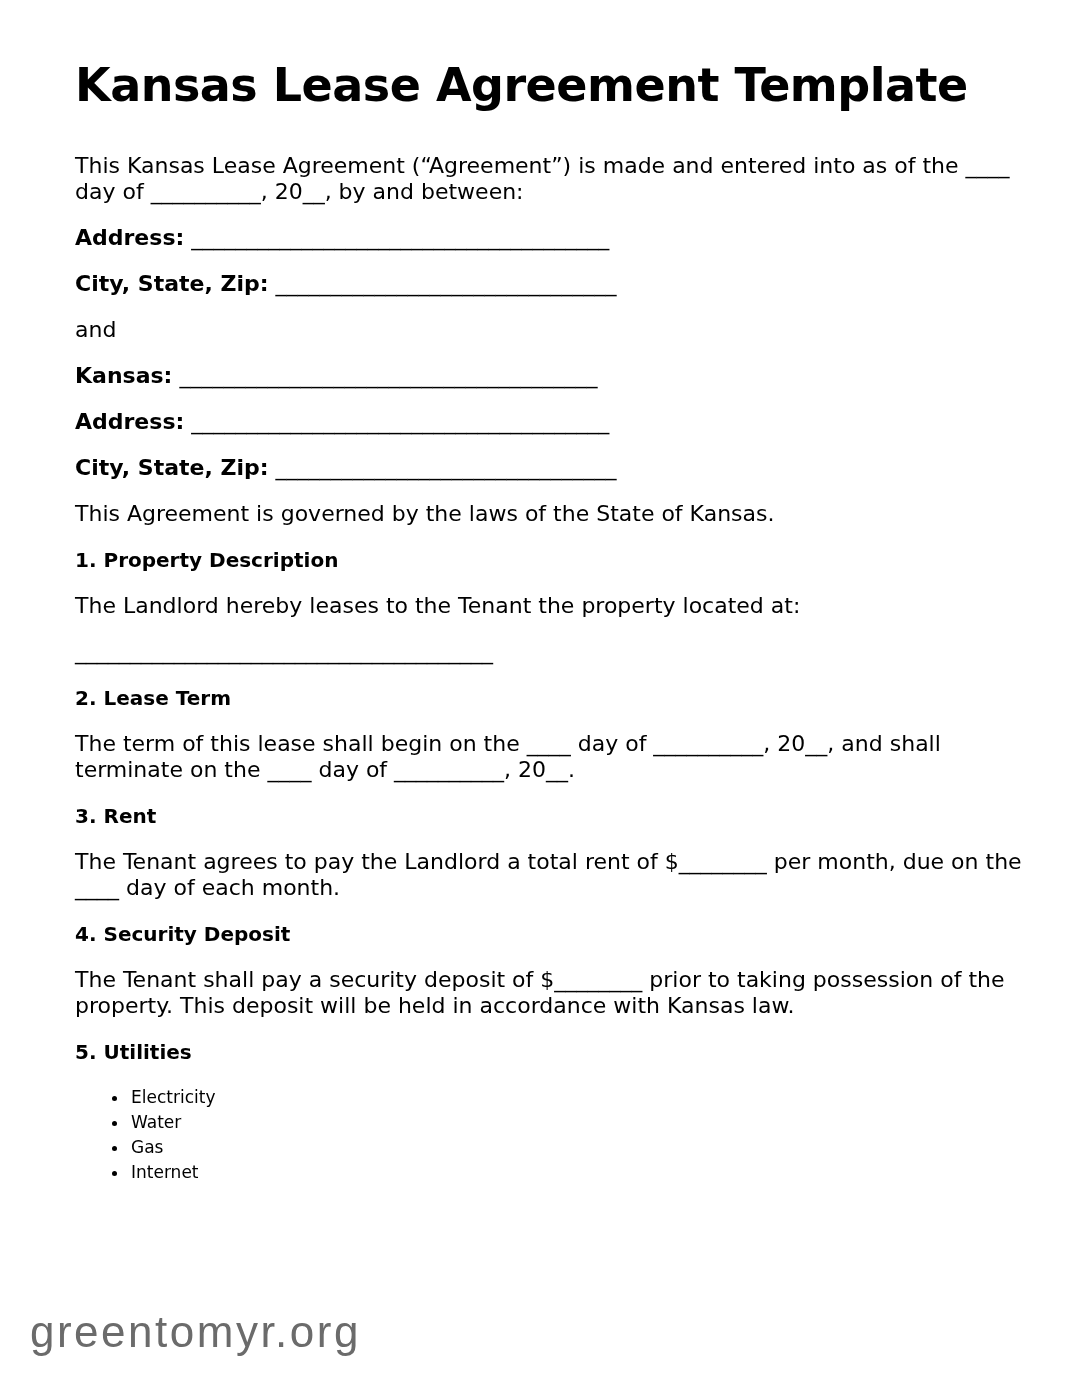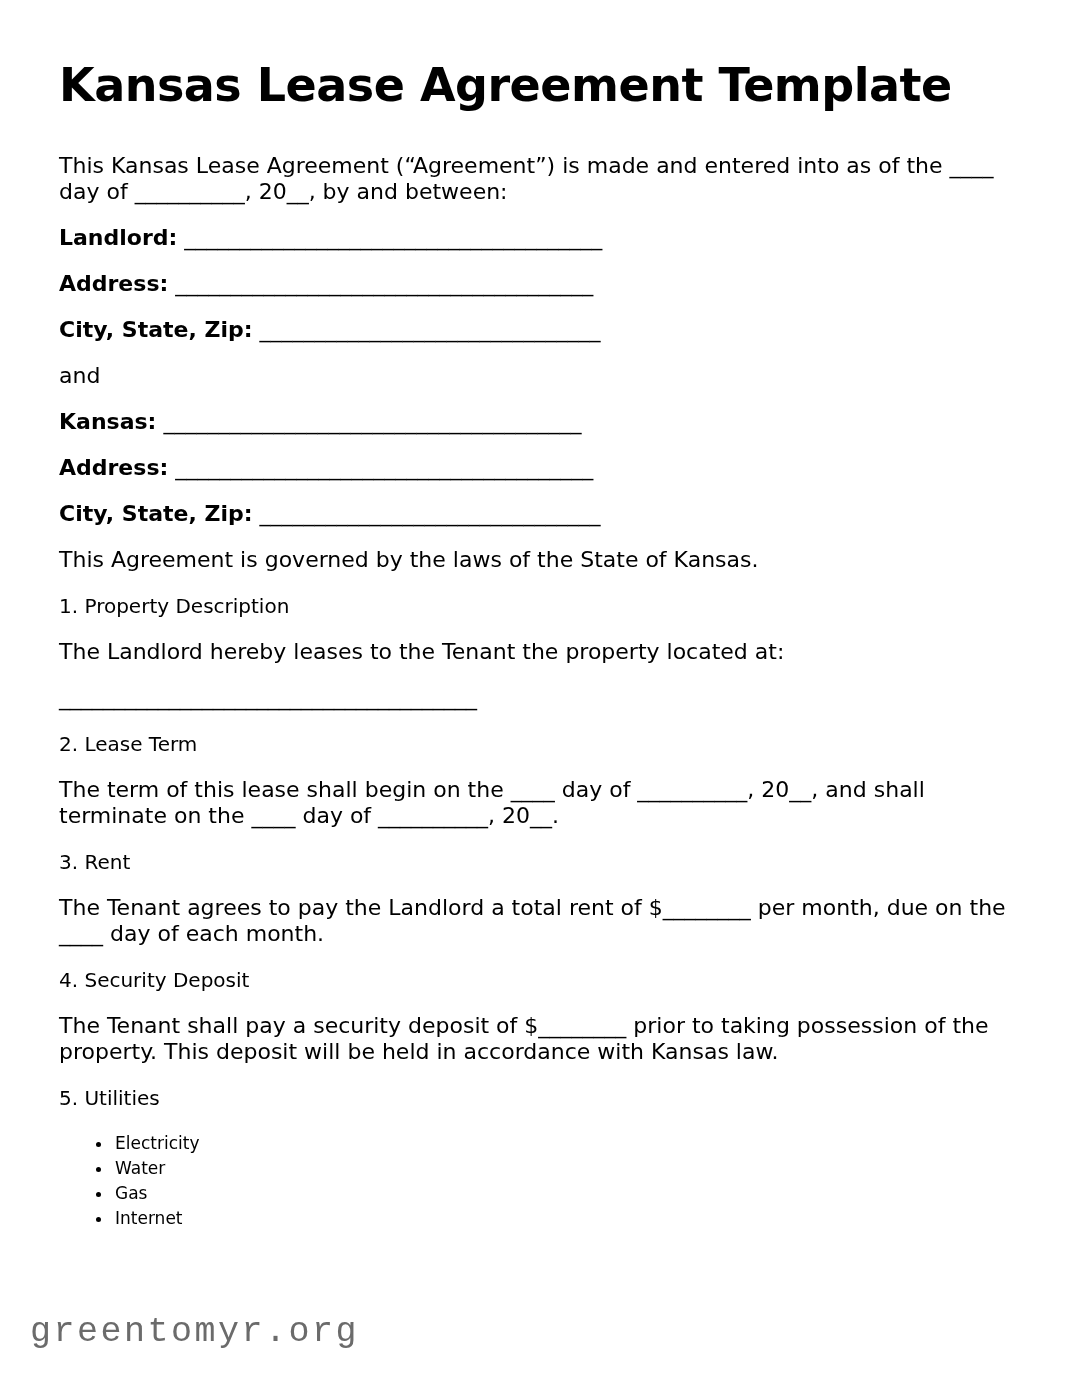--- a/index.html
+++ b/index.html
@@ -10,40 +10,41 @@
   }
   body {
     width: 1073px;
     height: 1388px;
     position: relative;
     overflow: hidden;
     font-family: "DejaVu Sans", "Liberation Sans", sans-serif;
   }
   .page {
     padding: 58px 50px 0 59px;
+    margin-left: 16px;
   }
   h1.doc-title {
     font-size: 46px;
     line-height: 55px;
     font-weight: 700;
     margin: 0 0 40px 0;
     letter-spacing: -0.5px;
   }
   p.body-text {
     font-size: 22px;
     line-height: 26px;
     margin: 20px 0;
   }
   p.first {
     margin-top: 0;
   }
   h2.section-heading {
     font-size: 20px;
     line-height: 26px;
-    font-weight: 400;
+    font-weight: 700;
     margin: 20px 0;
   }
   .field-label {
     font-weight: 700;
   }
   .blank {
     white-space: nowrap;
   }
   ul.utilities {
     margin: 20px 0;
@@ -51,40 +52,36 @@
     font-size: 17px;
     line-height: 25px;
   }
   ul.utilities li {
     padding-left: 2px;
   }
   .watermark {
     position: absolute;
     left: 30px;
     top: 1308px;
-    font-family: Liberation Mono, monospace;
-    font-size: 35px;
+    font-family: Liberation Sans, sans-serif;
+    font-size: 44px;
     line-height: 48px;
     letter-spacing: 2.5px;
     color: #6b6b6b;
   }
 </style>
 </head>
 <body>
 
 <div class="page">
 
   <h1 class="doc-title">Kansas Lease Agreement Template</h1>
 
   <p class="body-text first">This Kansas Lease Agreement (“Agreement”) is made and entered into as of the ____ day of __________, 20__, by and between:</p>
 
-  <p class="body-text">
-    <span class="field-label">Landlord:</span>
-    <span class="blank">______________________________________</span>
-  </p>
 
   <p class="body-text">
     <span class="field-label">Address:</span>
     <span class="blank">______________________________________</span>
   </p>
 
   <p class="body-text">
     <span class="field-label">City, State, Zip:</span>
     <span class="blank">_______________________________</span>
   </p>

